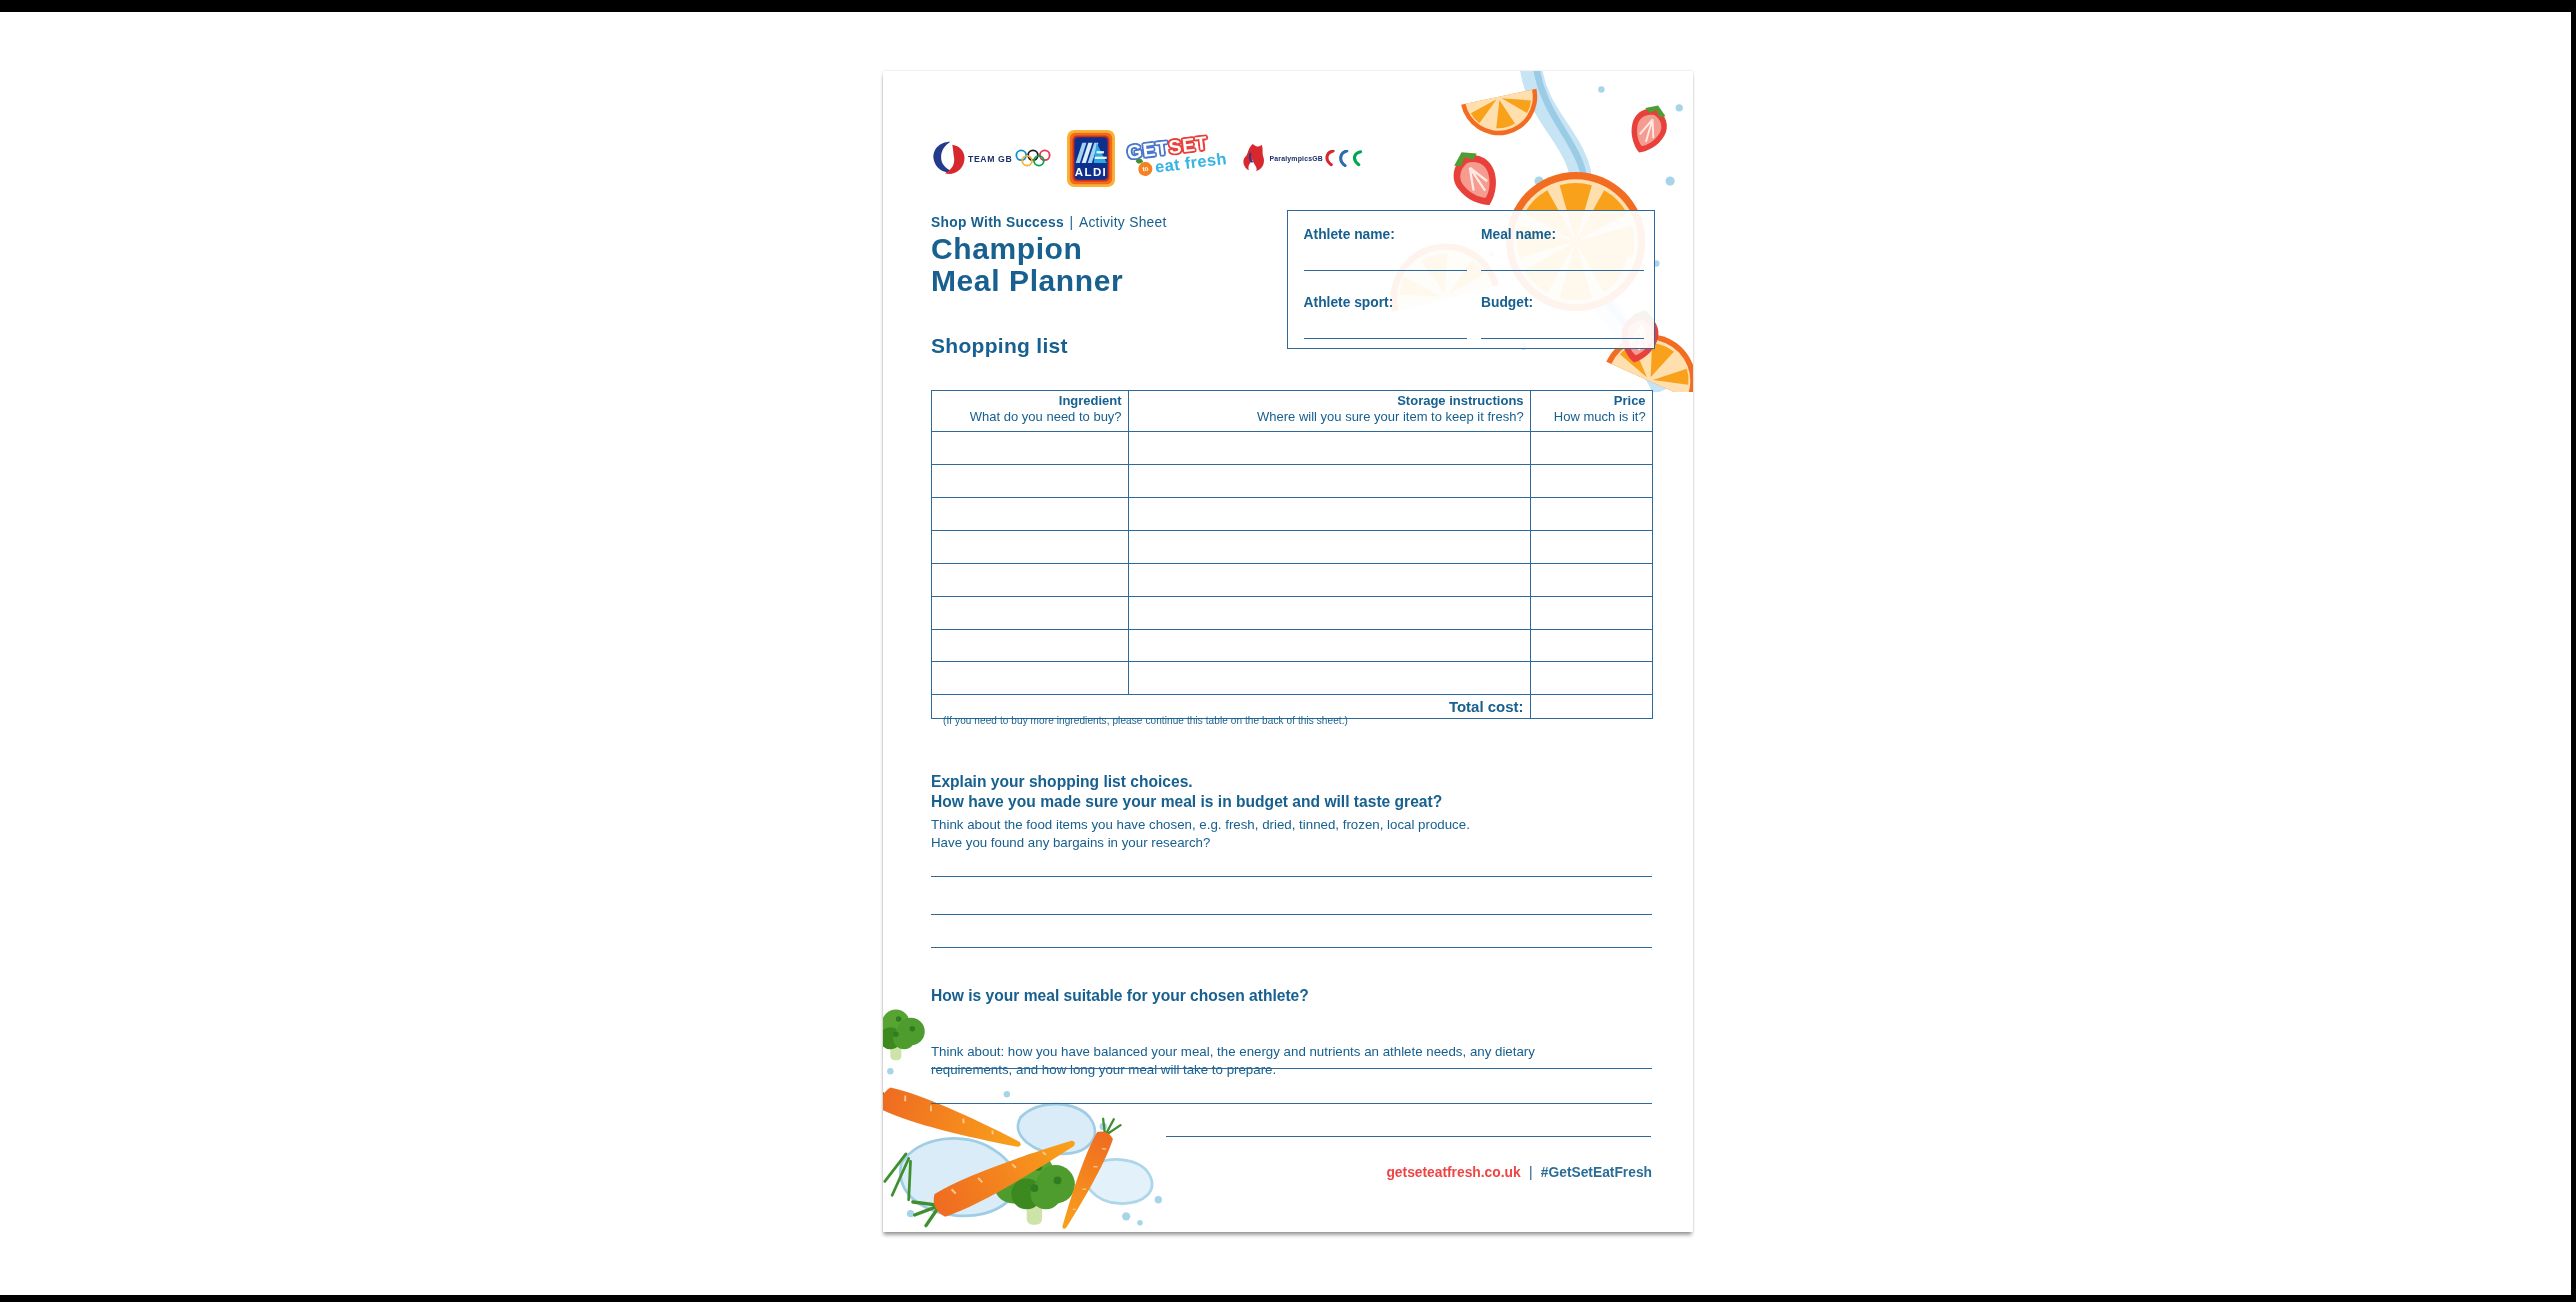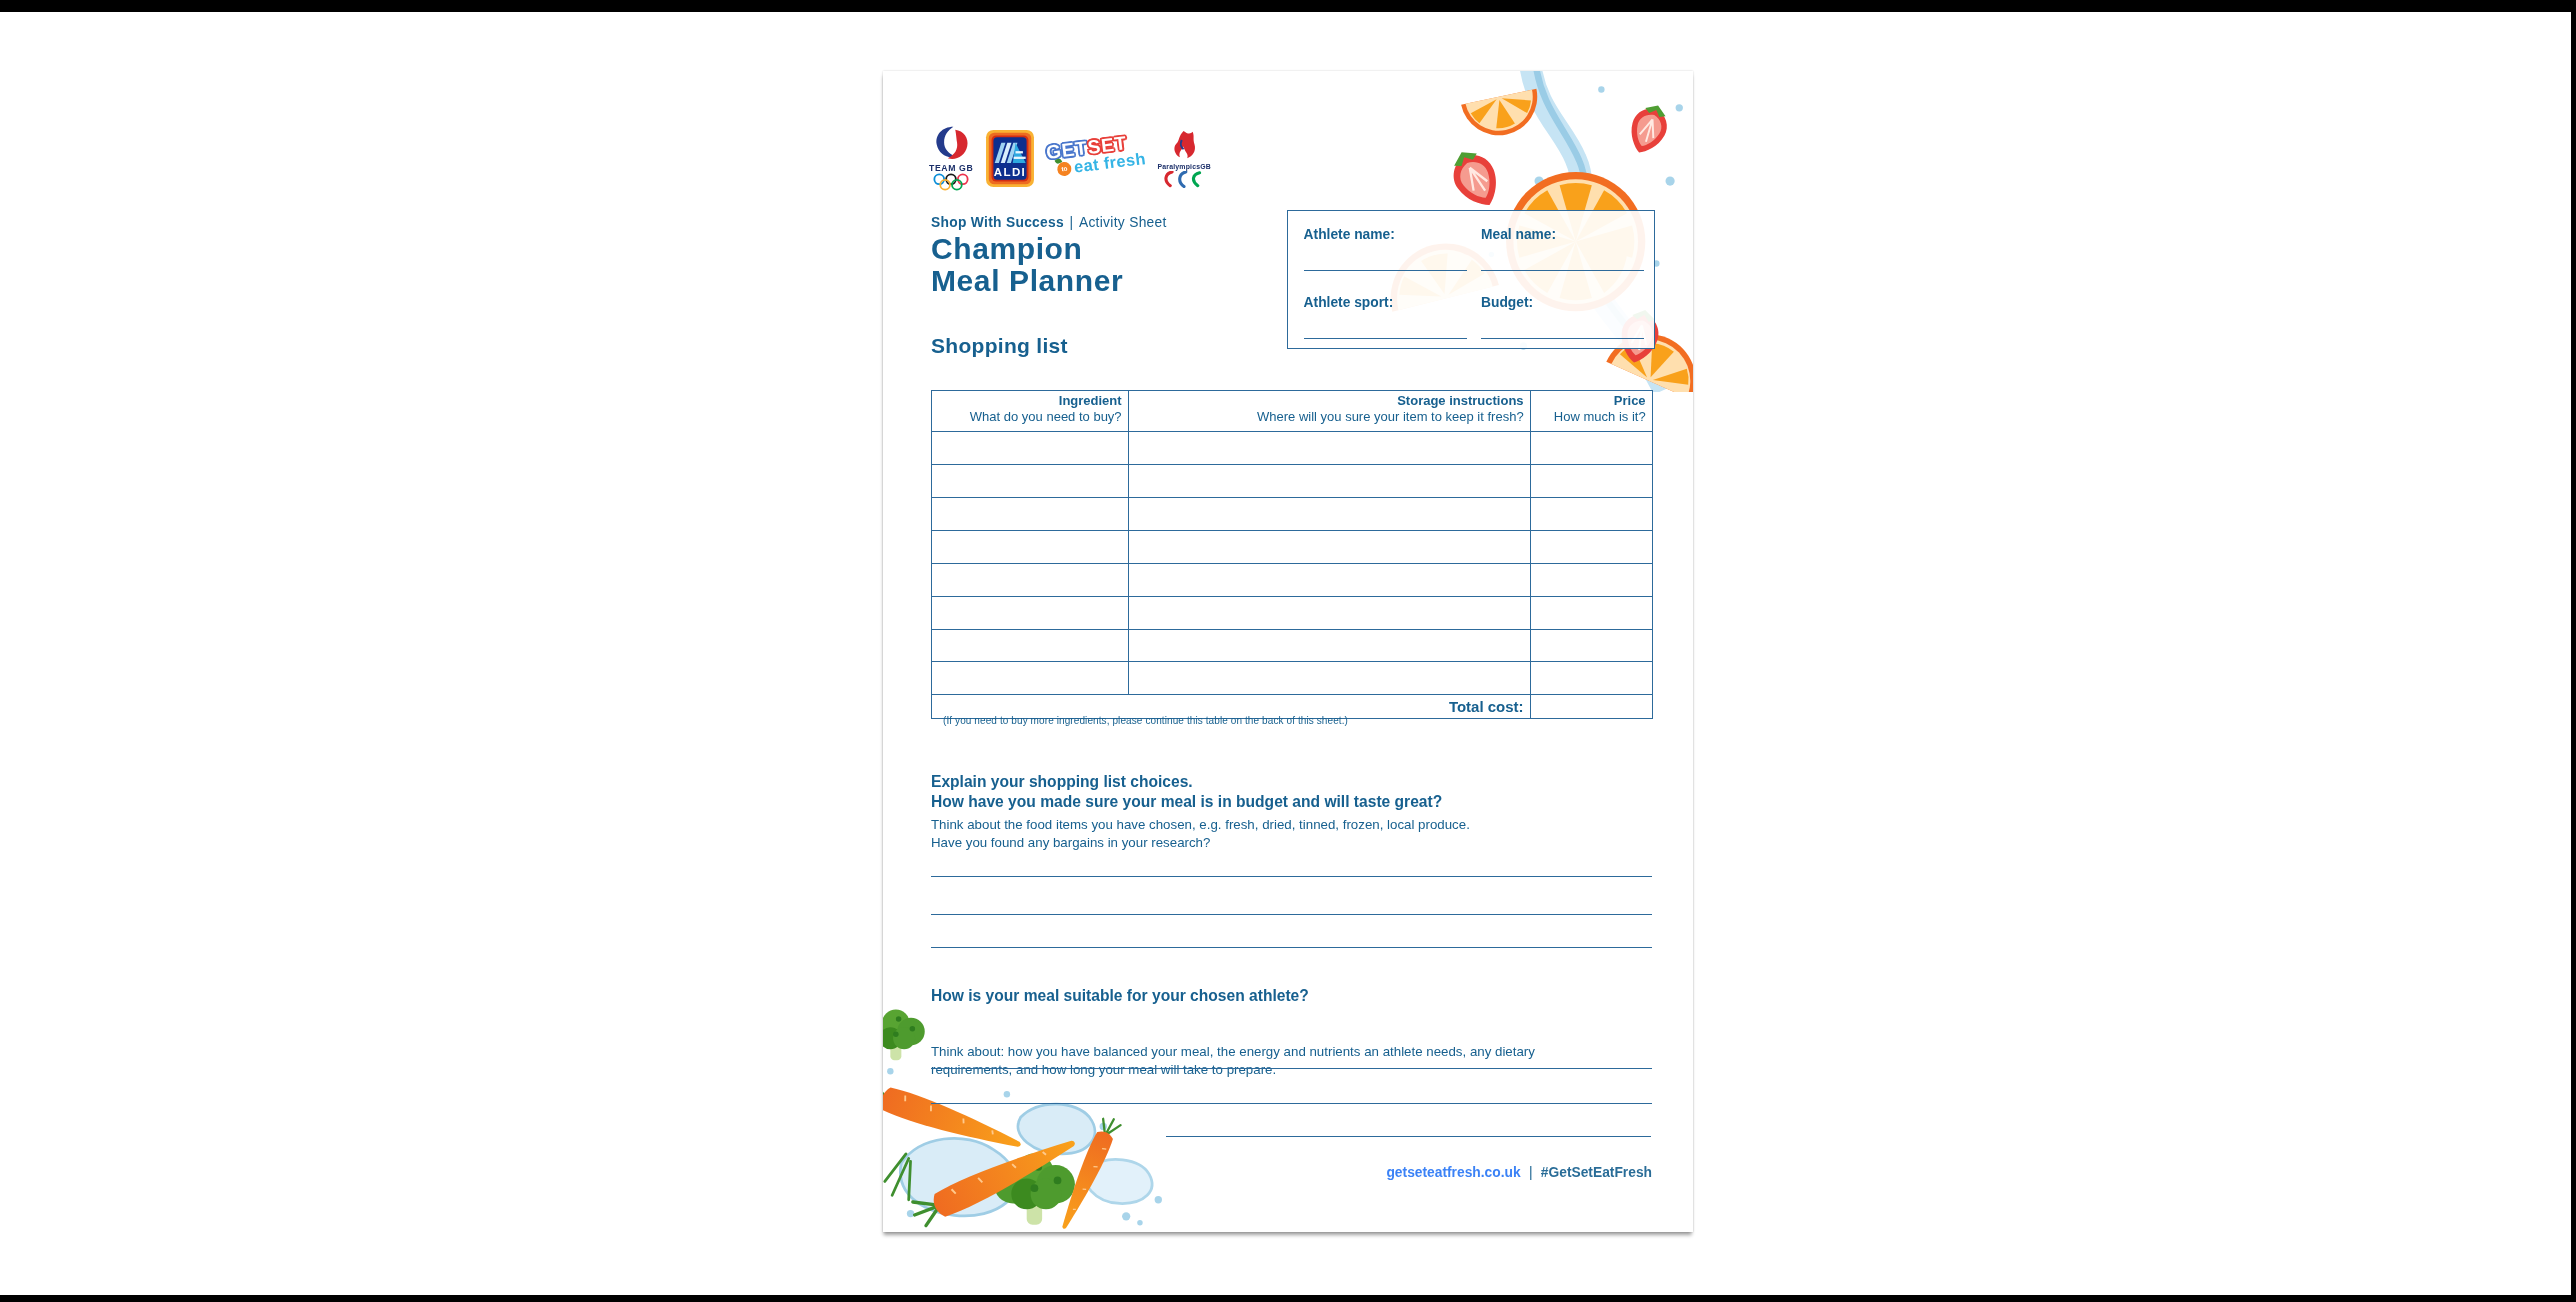--- a/index.html
+++ b/index.html
@@ -6,21 +6,21 @@
   .canvas{position:relative;width:2576px;height:1302px;background:#fff;overflow:hidden;font-family:"Liberation Sans",sans-serif;}
   .bar-top{position:absolute;left:0;top:0;width:2576px;height:12px;background:#000;}
   .bar-bottom{position:absolute;left:0;top:1295px;width:2576px;height:7.3px;background:#000;}
   .bar-right{position:absolute;right:0;top:0;width:5.5px;height:1302px;background:#000;}
 
   .page{position:absolute;left:883px;top:71px;width:810px;height:1161px;background:#fff;color:#17608f;overflow:hidden;
         box-shadow:0 3.7px 3.7px -0.9px rgba(0,0,0,.38),0 0 1.8px rgba(0,0,0,.18);}
 
   
   .logos{position:absolute;top:50px;left:46px;display:flex;align-items:center;gap:12px;height:75px;}
-  .logo-block{display:flex;flex-direction:column;align-items:center;}
+  .logo-block{display:flex;flex-direction:row;align-items:center;}
   .tgb-name{font-size:8.7px;font-weight:bold;color:#1b2f69;letter-spacing:0.6px;margin:0.9px 0 0.9px;}
   .pgb-name{font-size:6.9px;font-weight:bold;color:#1b2f69;letter-spacing:0.2px;margin:0.9px 0 0.9px;}
   .getset{transform:rotate(-7deg);margin-top:-5.5px;}
   .gs-line1{font-size:19px;font-weight:bold;letter-spacing:0.9px;line-height:18.3px;}
   .gs-get{color:#fff;text-shadow:-1.4px -1.4px 0 #4a77cc,1.4px -1.4px 0 #4a77cc,-1.4px 1.4px 0 #4a77cc,1.4px 1.4px 0 #4a77cc,0 -1.8px 0 #4a77cc,0 1.8px 0 #4a77cc,-1.8px 0 0 #4a77cc,1.8px 0 0 #4a77cc;}
   .gs-set{color:#fff;text-shadow:-1.4px -1.4px 0 #e8403a,1.4px -1.4px 0 #e8403a,-1.4px 1.4px 0 #e8403a,1.4px 1.4px 0 #e8403a,0 -1.8px 0 #e8403a,0 1.8px 0 #e8403a,-1.8px 0 0 #e8403a,1.8px 0 0 #e8403a;}
   .gs-line2{display:flex;align-items:center;gap:2.8px;margin:-0.9px 0 0 9.2px;}
   .gs-fresh{color:#35b4e5;font-weight:bold;font-size:16.5px;letter-spacing:0.4px;}
   .tomato{position:relative;width:13.8px;height:13.8px;border-radius:50%;background:#f58220;color:#fff;font-size:6.4px;font-weight:bold;
           display:flex;align-items:center;justify-content:center;}
@@ -49,21 +49,21 @@
   .total-label{font-size:15px;font-weight:bold;line-height:19px;}
   .note{position:absolute;top:644px;left:60px;font-size:10px;letter-spacing:0.1px;}
 
   
   .q-heading{position:absolute;left:48px;font-size:15.6px;font-weight:bold;line-height:20px;}
   .q-body{position:absolute;left:48px;font-size:13.3px;line-height:18.3px;}
   .wline{position:absolute;border-bottom:1.8px solid #2d6a9b;height:0;}
 
   
   .footer{position:absolute;top:1094px;right:41px;font-size:13.8px;white-space:nowrap;}
-  .f-url{font-weight:bold;color:#3b82f6;text-decoration:none;margin-left:20px;}
+  .f-url{font-weight:bold;color:#ef4444;text-decoration:none;margin-left:20px;}
   .f-sep{margin:0 8.3px;}
   .f-tag{font-weight:bold;opacity:.92;}
 
   .decor{position:absolute;pointer-events:none;}
 </style>
 </head>
 <body>
 
 <div class="canvas">
   <div class="bar-top"></div>

